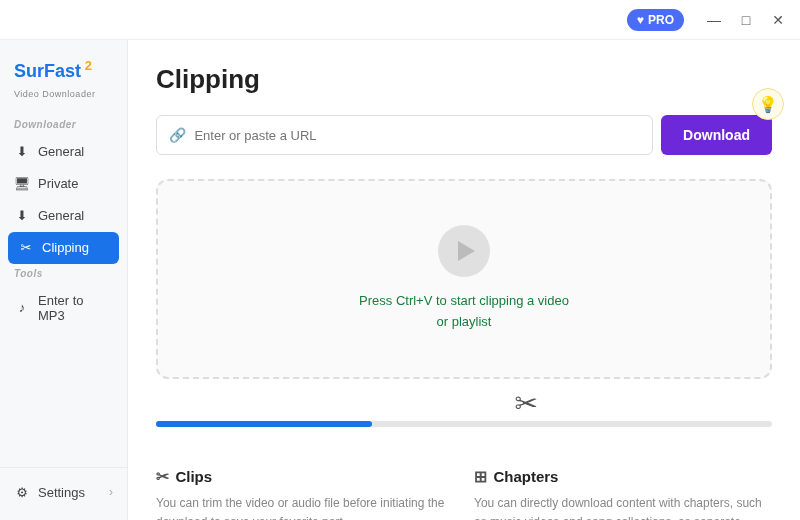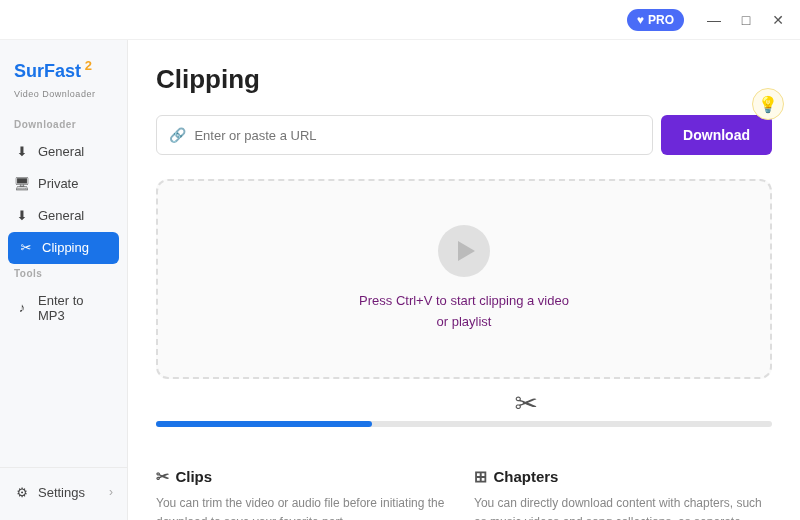--- a/index.html
+++ b/index.html
@@ -82,20 +82,21 @@
       margin-top: 6px;
     }
 
     .sidebar-section-label {
       font-size: 10px;
       color: #aaa;
       font-weight: 600;
       letter-spacing: 0.5px;
       padding: 4px 14px 6px;
       text-transform: none;
+      font-style: italic;
     }
     .sidebar-item {
       display: flex;
       align-items: center;
       gap: 8px;
       padding: 8px 14px;
       cursor: pointer;
       font-size: 13px;
       color: #444;
       border-radius: 0;
@@ -216,21 +217,21 @@
     .play-triangle {
       width: 0;
       height: 0;
       border-top: 10px solid transparent;
       border-bottom: 10px solid transparent;
       border-left: 17px solid #bbb;
       margin-left: 4px;
     }
     .clipping-hint {
       font-size: 13px;
-      color: #701a75;
+      color: #15803d;
       text-align: center;
       line-height: 1.6;
     }
 
     
     .scissors-area {
       position: relative;
       height: 60px;
       margin-bottom: 24px;
       display: flex;

